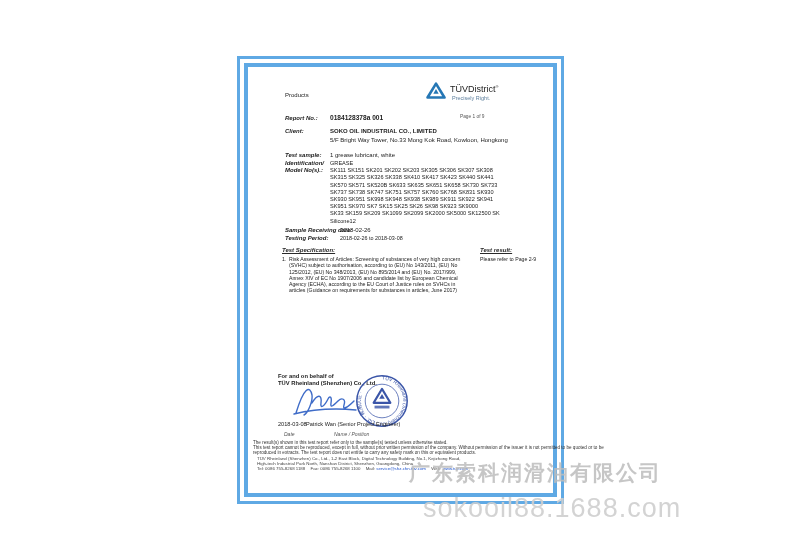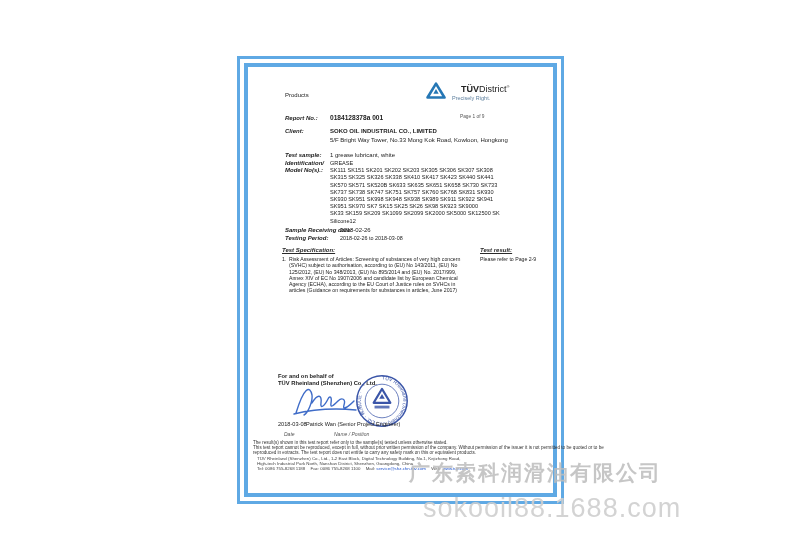--- a/index.html
+++ b/index.html
@@ -15,21 +15,21 @@
   .doc-inner{
     box-sizing:border-box;width:100%;height:100%;
     border:4px solid #5fa9e4;background:#fff;position:relative;
   }
   .abs{position:absolute;white-space:nowrap;}
   .lbl{font-weight:bold;font-style:italic;font-size:6px;color:#1c1c1c;}
   .val{font-size:6px;color:#1c1c1c;}
   .b{font-weight:bold;}
   .wrap{white-space:normal;}
   .brand{font-size:9px;color:#222;letter-spacing:0;}
-  .brand .tuv{font-weight:bold;margin-left:11px;}
+  .brand .tuv{font-weight:normal;}
   .brand sup{font-size:4px;}
   .tagline{font-size:5.5px;color:#5d7f9d;}
   .models{font-size:5.6px;line-height:7.2px;color:#232323;}
   .spec-head{font-weight:bold;font-style:italic;font-size:6px;text-decoration:underline;}
   .spec-text{font-size:5.2px;line-height:6.3px;color:#222;}
   .fineprint{font-size:4.6px;line-height:5.2px;color:#333;}
   .addr{font-size:4.4px;line-height:4.9px;color:#444;}
   .link{color:#2255cc;}
   .wm-cn{
     position:absolute;left:409px;top:459px;font-size:21px;letter-spacing:2px;

